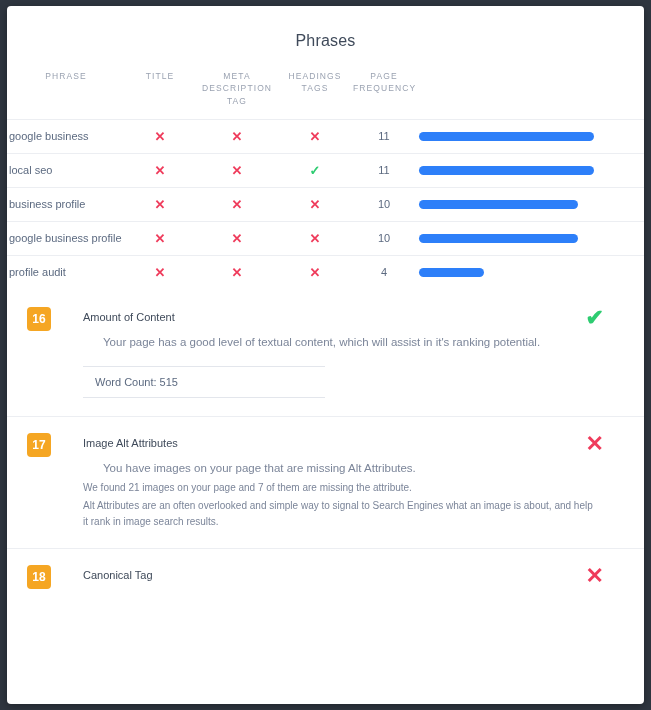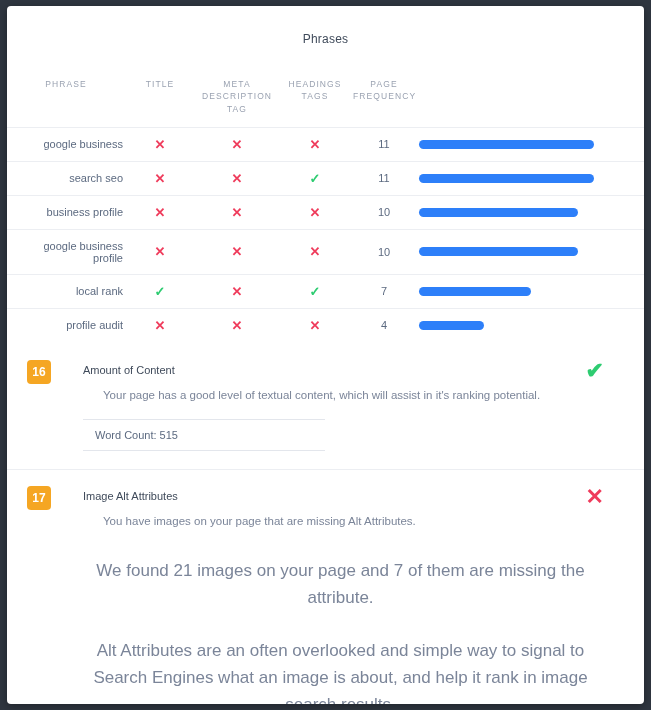--- a/index.html
+++ b/index.html
@@ -21,53 +21,52 @@
     top: 6px;
     width: 637px;
     height: 698px;
     background: #ffffff;
     border-radius: 4px;
     box-shadow: 0 2px 8px rgba(0,0,0,0.35);
     overflow: hidden;
   }
   .section-title {
     text-align: center;
-    font-size: 12px;
+    font-size: 16px;
     color: #3f4a5a;
     padding-top: 26px;
     letter-spacing: 0.2px;
   }
 
   
   table.phrases {
     width: 100%;
     border-collapse: collapse;
-    margin-top: 28px;
+    margin-top: 16px;
     table-layout: fixed;
   }
   table.phrases th {
     font-size: 8.5px;
     letter-spacing: 1.1px;
     color: #9aa2b1;
     font-weight: normal;
     text-transform: uppercase;
     padding: 4px 2px 12px 2px;
     vertical-align: top;
     line-height: 1.45;
   }
   table.phrases td {
     font-size: 11px;
     color: #5c6a80;
     text-align: center;
     padding: 10px 2px;
     border-top: 1px solid #eceef2;
   }
   table.phrases tr.row td:first-child {
-    text-align: right;
-    padding-left: 6px;
+    text-align: left;
   }
   .col-phrase { width: 118px; }
   .col-title { width: 70px; }
   .col-meta  { width: 84px; }
   .col-head  { width: 72px; }
   .col-freq  { width: 66px; }
   .col-bar   { width: auto; }
 
   .mark-x {
     color: #ef3b5b;
@@ -128,25 +127,24 @@
   .status-pass { color: #2ecc71; }
   .status-fail { color: #ef3b5b; }
   .item-desc {
     font-size: 11.5px;
     color: #7b8599;
     margin-top: 11px;
     line-height: 1.55;
     margin-left: 20px;
   }
   .item-note {
-    font-size: 17px;
+    font-size: 10px;
     color: #7b8599;
-    margin-top: 26px;
+    margin-top: 2px;
     line-height: 1.6;
-    text-align: center;
   }
   .wordcount {
     margin-top: 14px;
     font-size: 11px;
     color: #5c6a80;
     border-bottom: 1px solid #e3e6ec;
     border-top: 1px solid #e3e6ec;
     padding: 9px 0 9px 12px;
     width: 230px;
   }
@@ -188,21 +186,21 @@
             <td>google business</td>
             <td><span class="mark-x">✕</span></td>
             <td><span class="mark-x">✕</span></td>
             <td><span class="mark-x">✕</span></td>
             <td>11</td>
             <td class="barcell">
               <span class="bar" style="width:100%"></span>
             </td>
           </tr>
           <tr class="row">
-            <td>search seo</td>
+            <td>local seo</td>
             <td><span class="mark-x">✕</span></td>
             <td><span class="mark-x">✕</span></td>
             <td><span class="mark-check">✓</span></td>
             <td>11</td>
             <td class="barcell">
               <span class="bar" style="width:100%"></span>
             </td>
           </tr>
           <tr class="row">
             <td>business profile</td>
@@ -215,30 +213,20 @@
             </td>
           </tr>
           <tr class="row">
             <td>google business profile</td>
             <td><span class="mark-x">✕</span></td>
             <td><span class="mark-x">✕</span></td>
             <td><span class="mark-x">✕</span></td>
             <td>10</td>
             <td class="barcell">
               <span class="bar" style="width:91%"></span>
-            </td>
-          </tr>
-          <tr class="row">
-            <td>local rank</td>
-            <td><span class="mark-check">✓</span></td>
-            <td><span class="mark-x">✕</span></td>
-            <td><span class="mark-check">✓</span></td>
-            <td>7</td>
-            <td class="barcell">
-              <span class="bar" style="width:64%"></span>
             </td>
           </tr>
           <tr class="row">
             <td>profile audit</td>
             <td><span class="mark-x">✕</span></td>
             <td><span class="mark-x">✕</span></td>
             <td><span class="mark-x">✕</span></td>
             <td>4</td>
             <td class="barcell">
               <span class="bar" style="width:37%"></span>

